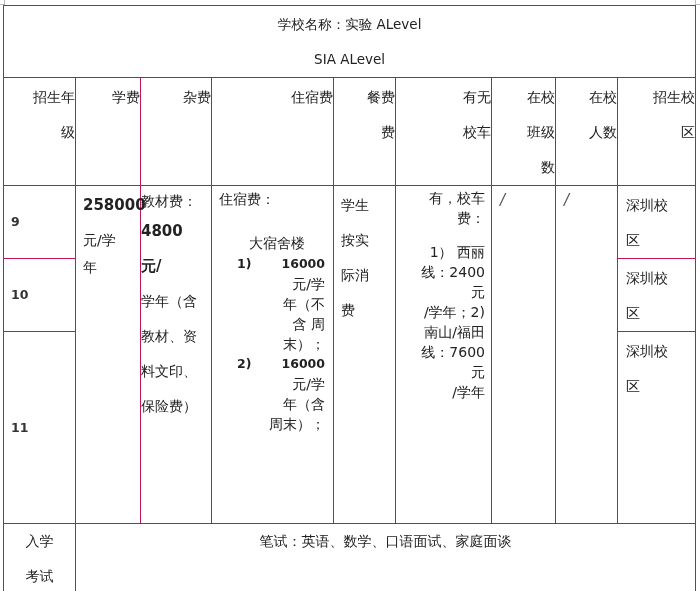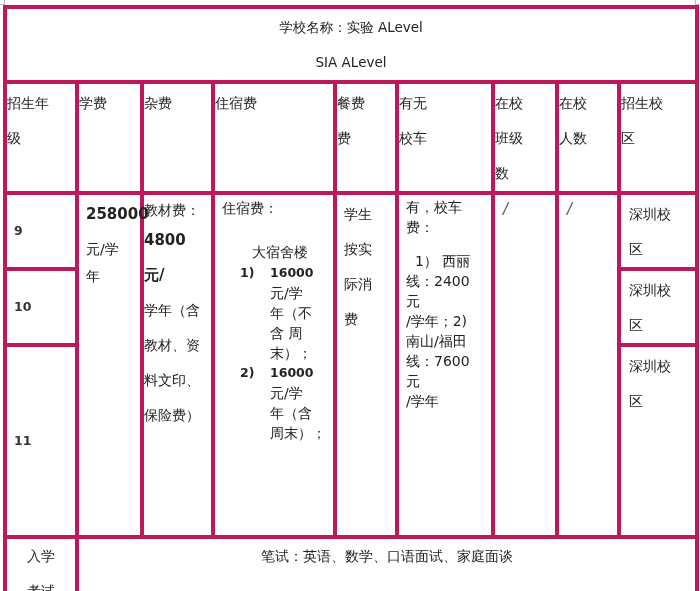--- a/index.html
+++ b/index.html
@@ -4,33 +4,33 @@
 <style>
   html, body { margin: 0; padding: 0; background: #ffffff; }
   body { width: 700px; height: 591px; position: relative; overflow: hidden;
          font-family: "DejaVu Sans", "Liberation Sans", sans-serif; color: #222; }
   .corner { position: absolute; left: 0; top: 0; width: 4px; height: 4px;
             border-right: 1px solid #bbb; border-bottom: 1px solid #bbb; }
   .corner-r { position: absolute; right: 0; top: 0; width: 4px; height: 4px;
             border-left: 1px solid #bbb; border-bottom: 1px solid #bbb; }
   table { position: absolute; left: 3px; top: 5px; width: 692px; height: 582px;
           border-collapse: collapse; table-layout: fixed; }
-  td { border: 4px solid #be185d; padding: 0; vertical-align: top; font-size: 14px; line-height: 35px; }
+  td { border: 1px solid #be185d; padding: 0; vertical-align: top; font-size: 14px; line-height: 35px; }
   .title { text-align: center; font-size: 13.5px; line-height: 35px; padding-top: 1px; }
-  .hdr { text-align: left; line-height: 35px; padding-top: 2px; }
+  .hdr { text-align: right; line-height: 35px; padding-top: 2px; }
   .grade { vertical-align: middle; font-weight: bold; font-size: 12.5px; padding-left: 7px; line-height: 18px; color: #333; }
   .cell { padding: 2px 6px 0 7px; line-height: 35px; }
   .num { font-weight: bold; font-size: 15px; }
   .dorm { padding: 2px 4px 0 7px; line-height: 20px; font-size: 14px; }
   .dorm .sub { padding-left: 30px; margin-top: 22px; }
   .dorm .item { display: flex; }
   .dorm .item .lbl { width: 30px; padding-left: 18px; font-weight: bold; font-size: 12.5px; flex: none; }
-  .dorm .item .txt { width: 58px; text-align: left; }
+  .dorm .item .txt { width: 58px; text-align: right; }
   .dorm .item .txt .n { font-weight: bold; font-size: 12.5px; }
-  .bus { padding: 2px 6px 16px 7px; line-height: 20px; }
+  .bus { padding: 2px 6px 16px 7px; line-height: 20px; text-align: right; }
   .slash { padding: 4px 0 0 8px; line-height: 20px; font-size: 15px; font-style: italic; color: #555; }
   .campus { padding: 2px 6px 0 8px; line-height: 35px; }
   .exam-label { text-align: center; line-height: 35px; }
   .exam-text { text-align: center; line-height: 35px; padding-top: 0; }
 </style>
 </head>
 <body>
 
 <div class="corner"></div>
 <div class="corner-r"></div>

